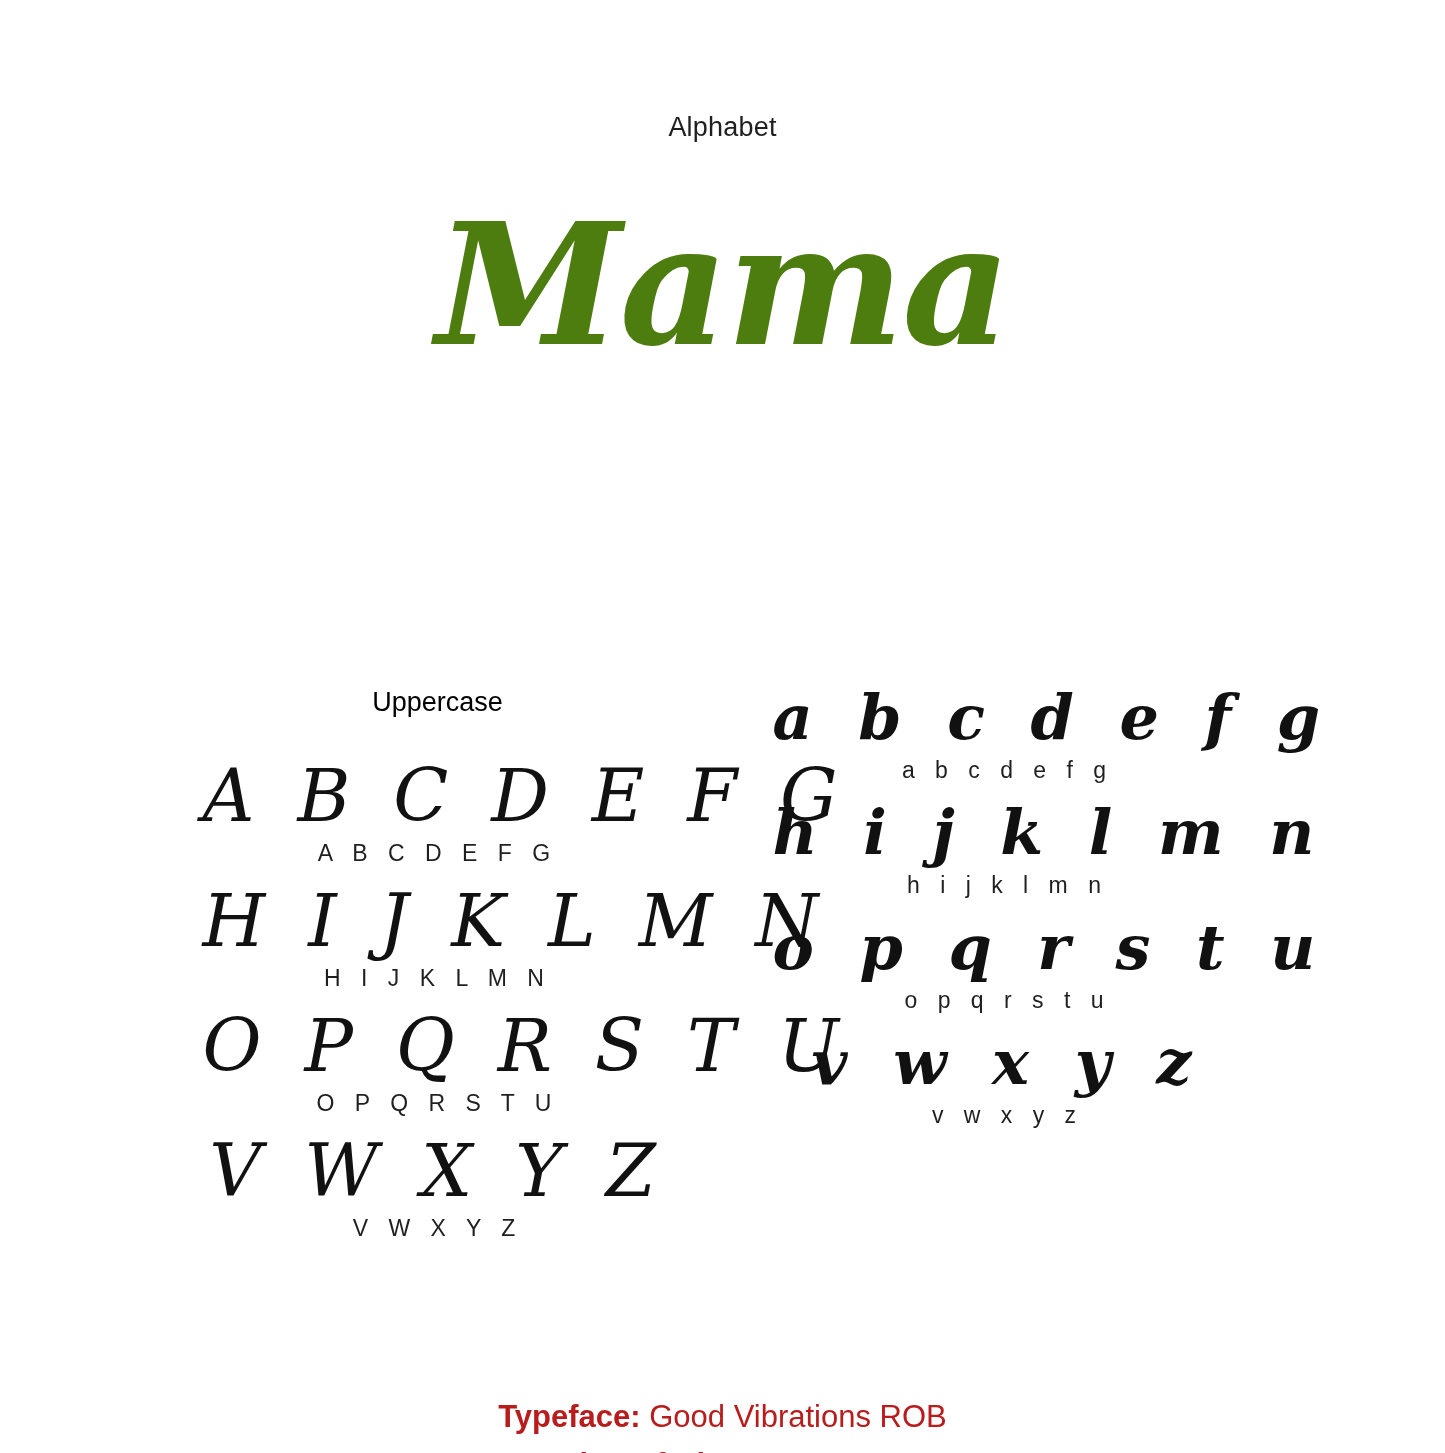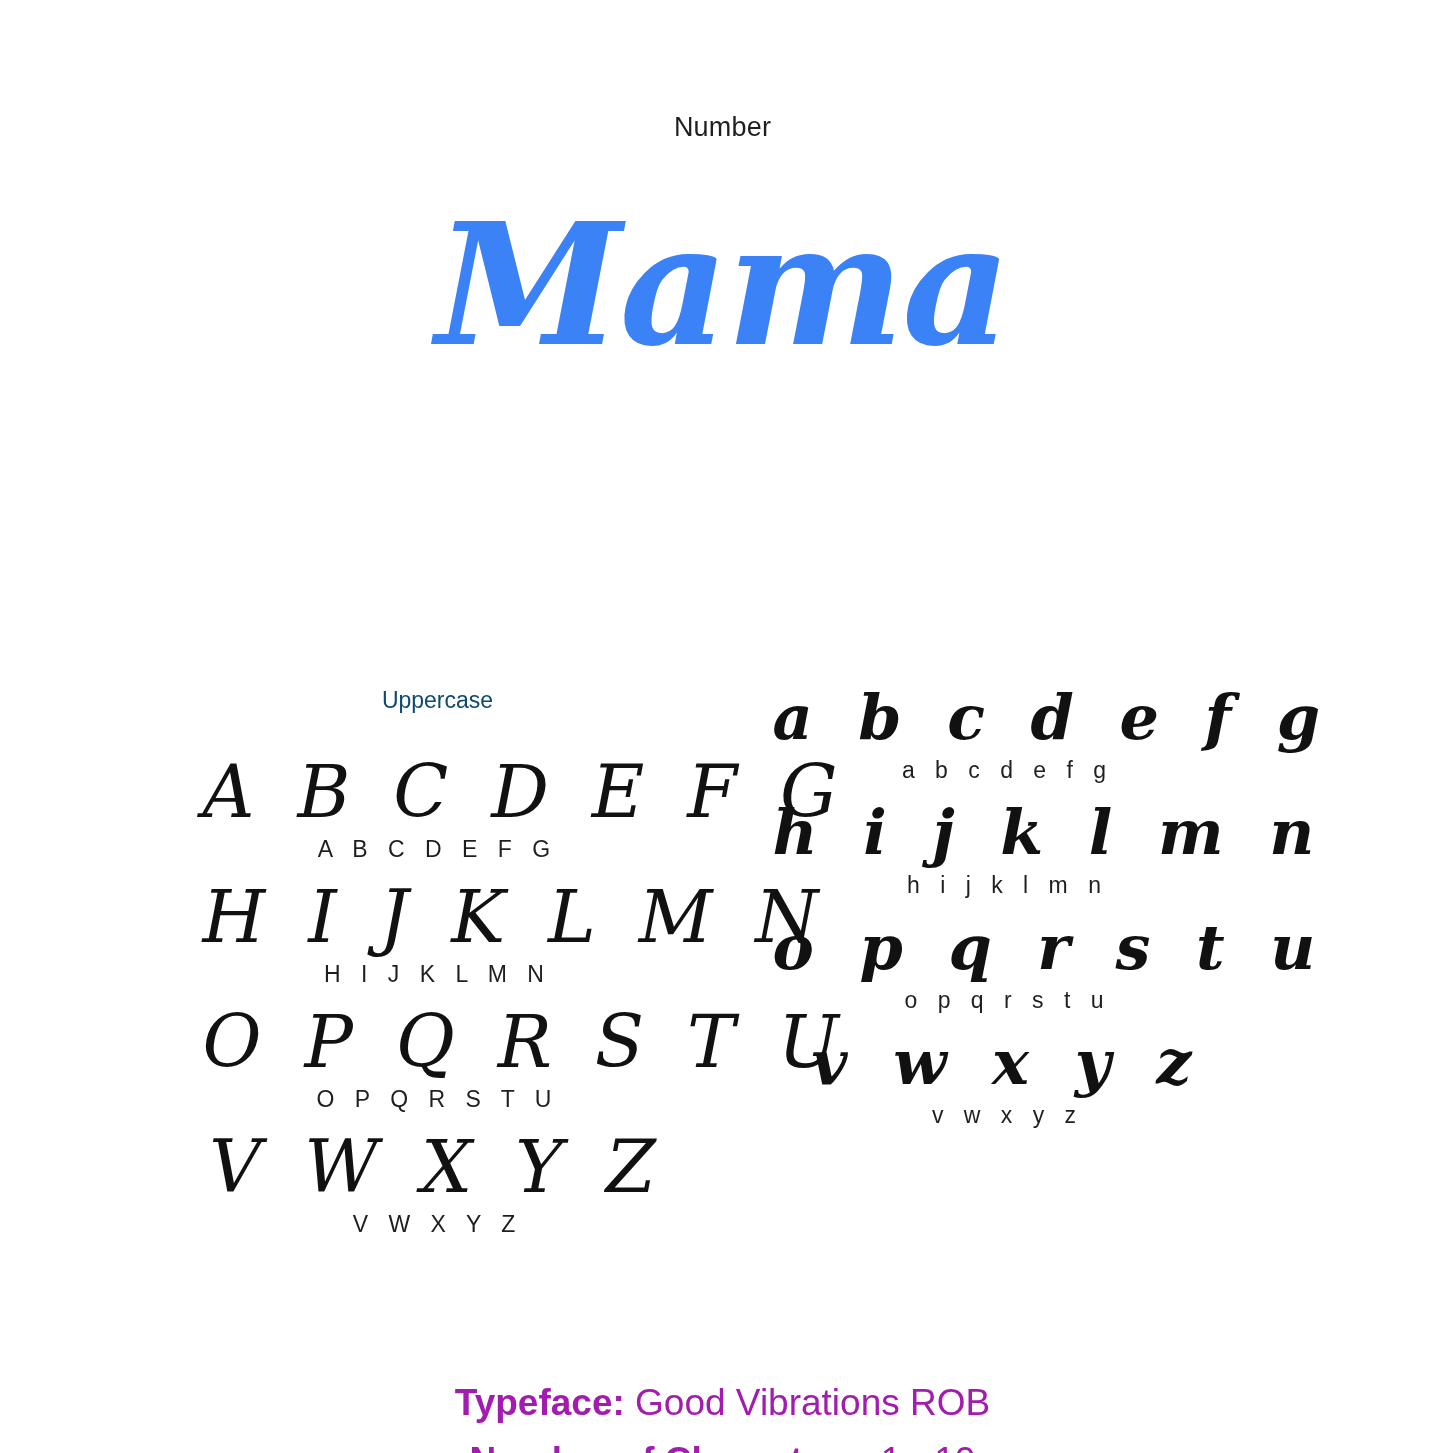--- a/index.html
+++ b/index.html
@@ -29,43 +29,43 @@
     letter-spacing: 0.2px;
     margin-top: 112px;
   }
   .example-word {
     text-align: center;
     font-family: "DejaVu Serif", serif;
     font-style: italic;
     font-weight: 700;
     font-size: 168px;
     line-height: 1.0;
-    color: #3b82f6;
+    color: #4d7c0f;
     margin-top: 58px;
     letter-spacing: -2px;
   }
 
   
   .columns {
     position: absolute;
     top: 575px;
     left: 0;
     width: 100%;
     display: flex;
     justify-content: center;
   }
   .col {
     width: 470px;
     text-align: center;
   }
   .col.upper { margin-right: 100px; }
 
   .col-title {
-    font-size: 23px;
-    color: #0c4a6e;
+    font-size: 27px;
+    color: #000000;
     margin-bottom: 42px;
   }
 
   .row-group {
     margin-bottom: 14px;
   }
   .script-row {
     font-family: "DejaVu Serif", serif;
     font-style: italic;
     color: #111111;
@@ -92,34 +92,34 @@
 
   
   .footer {
     position: absolute;
     left: 0;
     bottom: 76px;
     width: 100%;
     text-align: center;
   }
   .footer-line {
-    font-size: 37px;
-    color: #a21caf;
+    font-size: 31px;
+    color: #b91c1c;
     line-height: 1.55;
   }
   .footer-line .k {
     font-weight: 700;
   }
 </style>
 </head>
 <body>
 
 <div class="page">
 
-  <div class="example-label">Number</div>
+  <div class="example-label">Alphabet</div>
   <div class="example-word">Mama</div>
 
   <div class="columns">
 
     <div class="col upper">
       <div class="col-title">Uppercase</div>
 
       <div class="row-group">
         <div class="script-row">A B C D E F G</div>
         <div class="plain-row">A B C D E F G</div>

